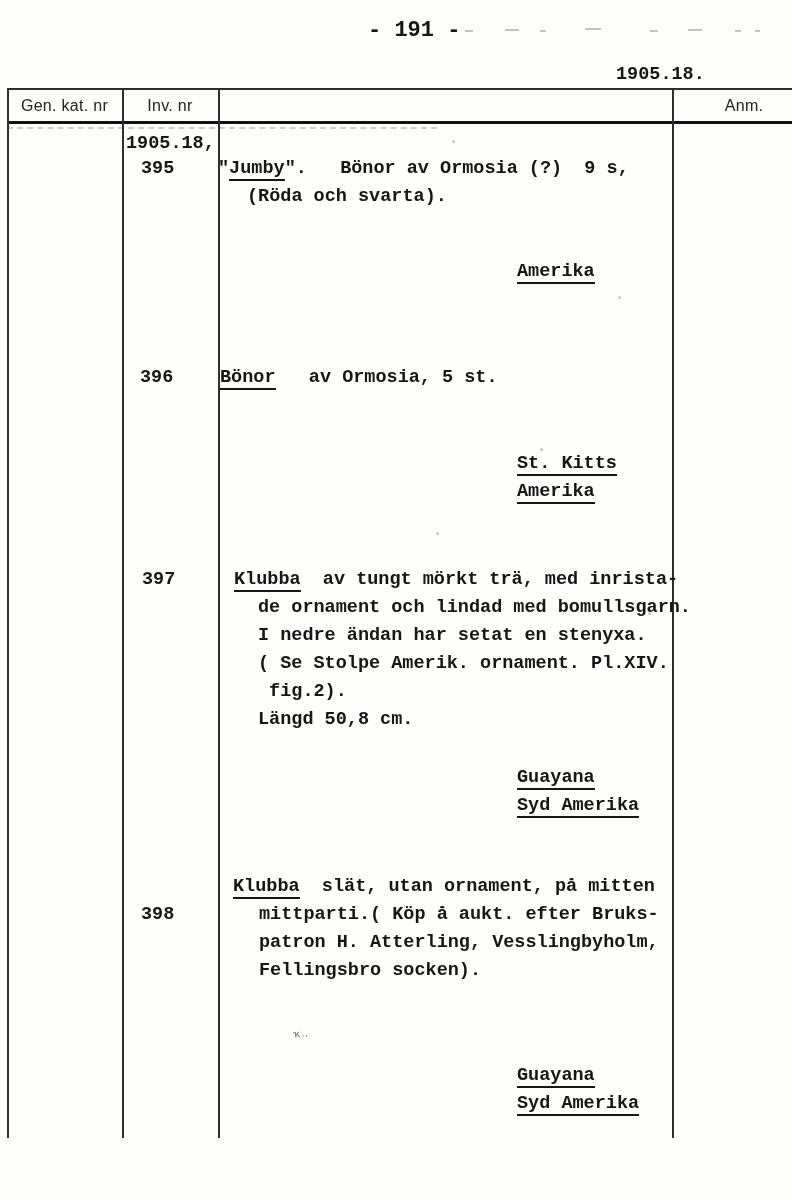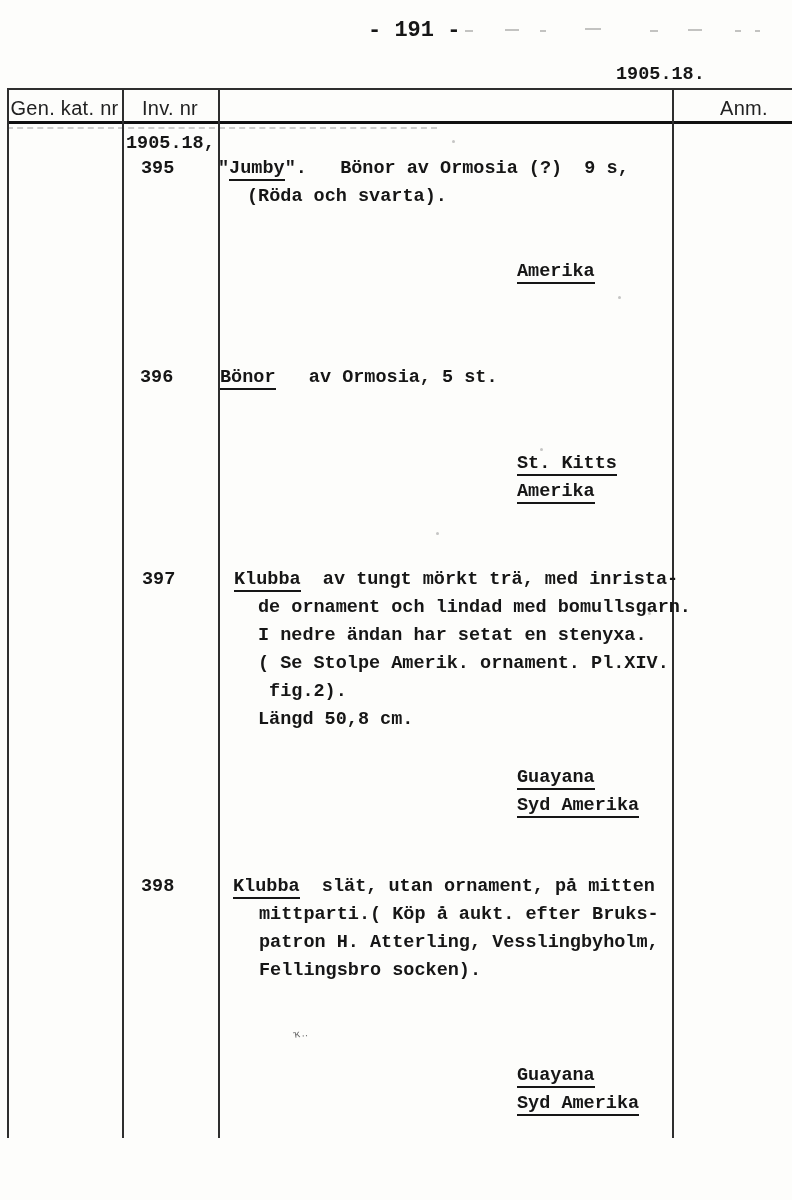--- a/index.html
+++ b/index.html
@@ -32,21 +32,21 @@
   .vline{position:absolute;top:88px;height:1050px;width:2px;background:var(--rule);}
   .hline.top{top:88px;height:2px;}
   .hline.headbottom{top:121px;height:3px;background:#111;}
   .ghost-dash{
     position:absolute;top:127px;left:7px;width:430px;height:0;
     border-top:2px dashed #777;opacity:.35;
   }
   
   .th{
     position:absolute;top:97px;
-    font-size:20px;color:#222;
+    font-size:16px;color:#222;
     text-align:center;
     letter-spacing:.3px;
   }
   
   .pageno{top:17px;left:368px;font-size:22px;}
   .series{top:61px;left:616px;}
   .invyear{top:130px;left:126px;}
   
   .entry,.loc{position:absolute;left:0;width:792px;}
   .inv-num{position:absolute;top:0;}
@@ -141,21 +141,21 @@
         <div class="tw" style="margin-left: 24px;">Längd 50,8 cm.</div>
       </div>
     </div>
     <div class="loc" style="top: 764px;">
       <div class="loc-inner" style="left: 517px;">
         <div class="tw loc-line"><span class="ul">Guayana</span></div>
         <div class="tw loc-line"><span class="ul">Syd Amerika</span></div>
       </div>
     </div>
     <div class="entry" style="top: 873px;">
-      <div class="tw inv-num" style="left: 141px;">398</div>
+      <div class="tw inv-num" style="left: 141px; margin-top: 28px;">398</div>
       <div class="entry-lines" style="left: 233px;">
         <div class="tw"><span class="ul">Klubba</span>  slät, utan ornament, på mitten</div>
         <div class="tw" style="margin-left: 26px;">mittparti.( Köp å aukt. efter Bruks-</div>
         <div class="tw" style="margin-left: 26px;">patron H. Atterling, Vesslingbyholm,</div>
         <div class="tw" style="margin-left: 26px;">Fellingsbro socken).</div>
       </div>
     </div>
     <div class="loc" style="top: 1062px;">
       <div class="loc-inner" style="left: 517px;">
         <div class="tw loc-line"><span class="ul">Guayana</span></div>

